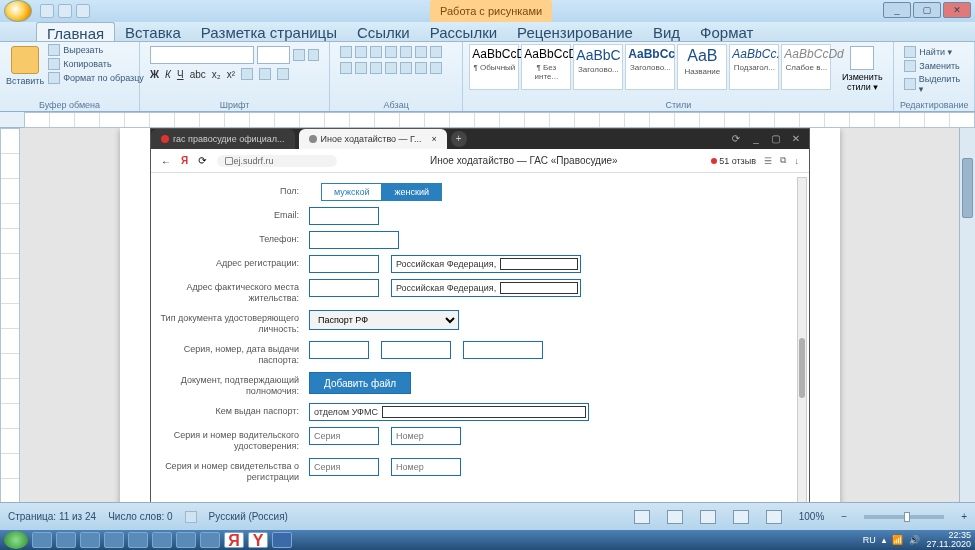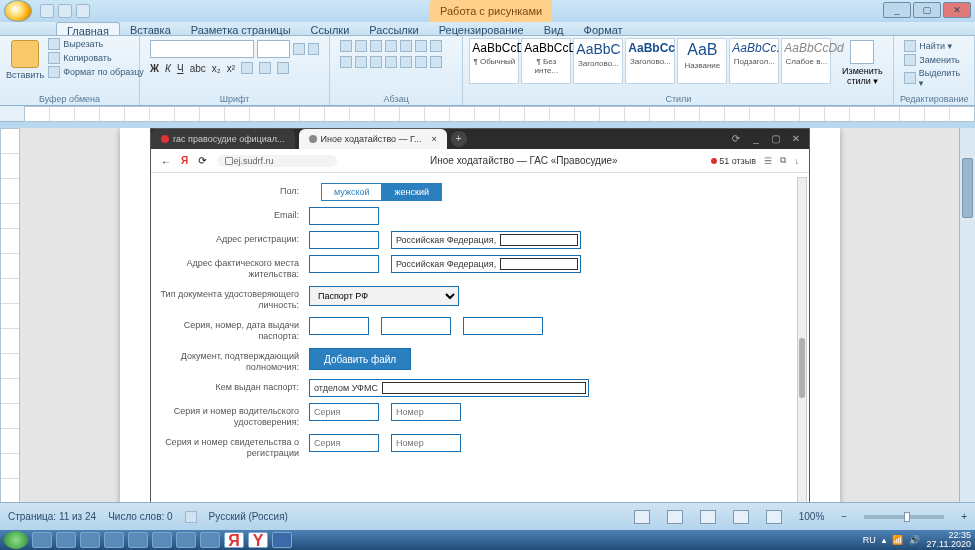--- a/index.html
+++ b/index.html
@@ -10,21 +10,21 @@
   .office-orb { width:28px; height:22px; background: radial-gradient(circle at 40% 40%, #fff, #ffd75e 40%, #f59e00 70%, #c76a00); border-radius:50%; margin:0 4px; border:1px solid #8aa; }
   .qat { display:flex; gap:4px; margin-left:4px; }
   .qat-btn { width:14px; height:14px; background:#dbeaf5; border:1px solid #9bb8d0; border-radius:2px; }
   .title-center { position:absolute; left:0; right:0; text-align:center; pointer-events:none; }
   .title-context { position:absolute; left:430px; top:0; height:22px; background:#ffd08a; padding:0 10px; line-height:22px; font-size:11px; color:#7a4a10; border-radius:3px 3px 0 0; }
   .winbtns { position:absolute; right:4px; top:2px; display:flex; gap:2px; }
   .winbtn { width:28px; height:16px; background:#bcd6ec; border:1px solid #6a8aa8; border-radius:2px; font-size:9px; text-align:center; line-height:14px; color:#345; }
   .winbtn.close { background:#e07a7a; }
 
   
-  .tabrow { height:14px; background:linear-gradient(#d9ecf9,#c8e0f0); display:flex; font-size:11px; padding-left:56px; border-bottom:1px solid #9bb8d0; }
+  .tabrow { height:20px; background:linear-gradient(#d9ecf9,#c8e0f0); display:flex; font-size:15px; padding-left:36px; border-bottom:1px solid #9bb8d0; }
   .tab { padding:2px 10px; color:#2b4d6e; cursor:pointer; }
   .tab.active { background:#eef6fc; border:1px solid #9bb8d0; border-bottom:none; border-radius:3px 3px 0 0; }
 
   
   .ribbon { height:70px; background:linear-gradient(#eef6fc,#dcecf8); border-bottom:1px solid #8fb0cc; display:flex; }
   .rgroup { border-right:1px solid #b8d0e4; padding:2px 6px 0 6px; display:flex; flex-direction:column; position:relative; }
   .rgroup-label { position:absolute; bottom:1px; left:0; right:0; text-align:center; font-size:9px; color:#5a7a96; }
   .big-paste { width:40px; text-align:center; font-size:9px; color:#3a5a78; }
   .big-paste .ico { width:28px; height:28px; background:#f7c969; border:1px solid #c89a3a; border-radius:3px; margin:2px auto; display:block; }
   .small-row { display:flex; flex-direction:column; gap:2px; font-size:9px; color:#3a5a78; }
@@ -297,20 +297,26 @@
             </div>
           </div>
         </div>
         <div class="form-row">
           <div class="form-label">Email:</div>
           <div class="form-fields">
               <div class="inp" style="width:70px"></div>
             </div>
         </div>
         <div class="form-row">
+          <div class="form-label">Телефон:</div>
+          <div class="form-fields">
+              <div class="inp" style="width:90px"></div>
+            </div>
+        </div>
+        <div class="form-row">
           <div class="form-label">Адрес регистрации:</div>
           <div class="form-fields">
             <div class="inp" style="width:70px"></div>
             <div class="compound">
                 <span class="pref">Российская Федерация,</span>
                 <span class="sub"></span>
               </div>
           </div>
         </div>
         <div class="form-row">

